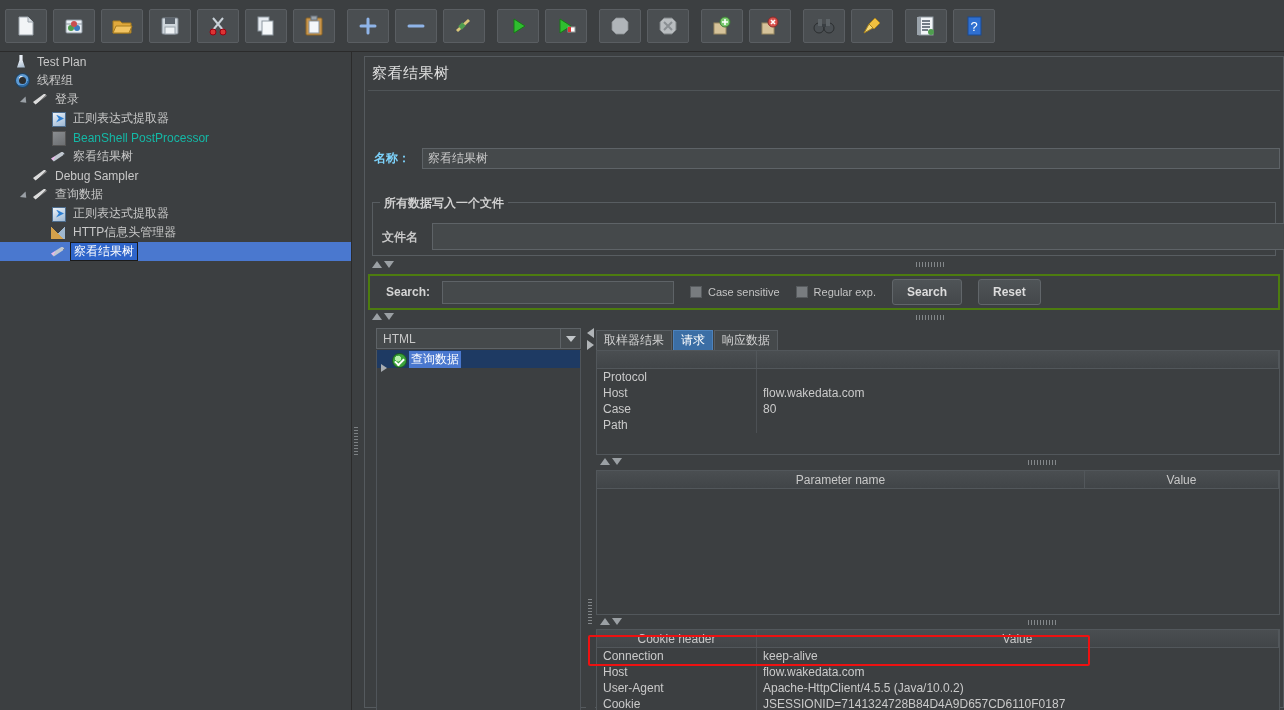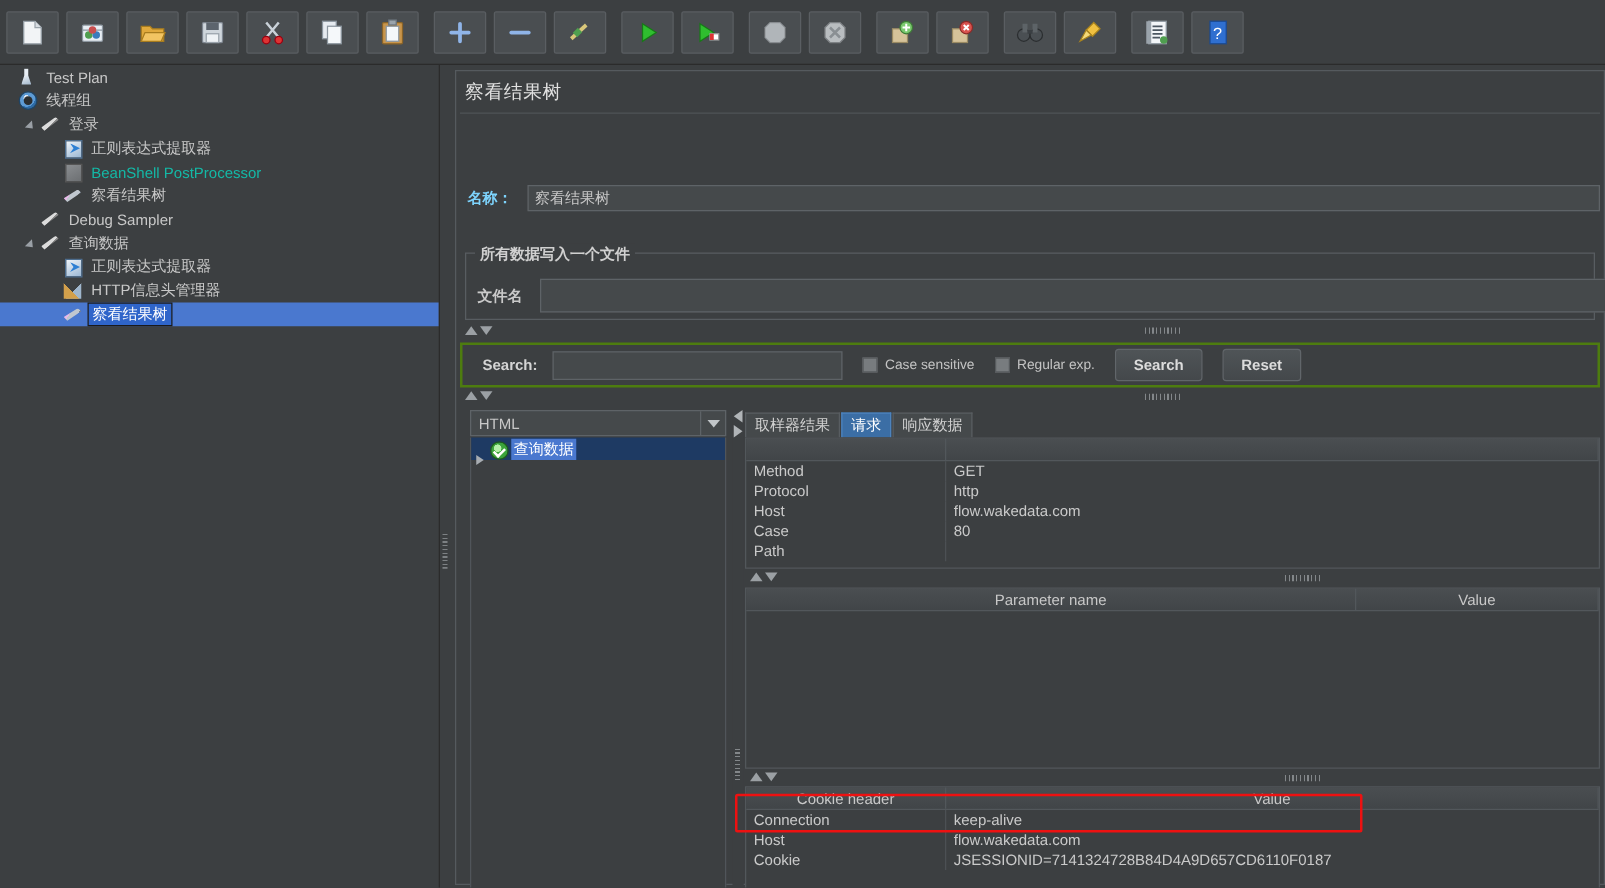--- a/index.html
+++ b/index.html
@@ -557,26 +557,21 @@
       <div class="tab active">请求</div>
       <div class="tab">响应数据</div>
     </div>
 
   <div class="jtable" id="tbl-reqinfo">
       <div class="jt-head">
         <div class="c" style="width: 160px;"></div>
         <div class="c" style="width: 520px; flex: 1 1 0%;"></div>
       </div>
       <div class="jt-row">
-        <div class="c sep" style="width: 160px;">Method</div>
-        <div class="c" style="width: 520px; flex: 1 1 0%;">GET</div>
-      </div>
-      <div class="jt-row">
         <div class="c sep" style="width: 160px; text-align: right;">Protocol</div>
-        <div class="c" style="width: 520px; flex: 1 1 0%;">http</div>
       </div>
       <div class="jt-row">
         <div class="c sep" style="width: 160px;">Host</div>
         <div class="c" style="width: 520px; flex: 1 1 0%;">flow.wakedata.com</div>
       </div>
       <div class="jt-row">
         <div class="c sep" style="width: 160px;">Case</div>
         <div class="c" style="width: 520px; flex: 1 1 0%;">80</div>
       </div>
       <div class="jt-row">
@@ -611,19 +606,23 @@
       </div>
       <div class="jt-row">
         <div class="c sep" style="width: 160px;">Connection</div>
         <div class="c" style="width: 520px; flex: 1 1 0%;">keep-alive</div>
       </div>
       <div class="jt-row">
         <div class="c sep" style="width: 160px;">Host</div>
         <div class="c" style="width: 520px; flex: 1 1 0%;">flow.wakedata.com</div>
       </div>
       <div class="jt-row">
+        <div class="c sep" style="width: 160px;">User-Agent</div>
+        <div class="c" style="width: 520px; flex: 1 1 0%;">Apache-HttpClient/4.5.5 (Java/10.0.2)</div>
+      </div>
+      <div class="jt-row">
         <div class="c sep" style="width: 160px;">Cookie</div>
         <div class="c" style="width: 520px; flex: 1 1 0%;">JSESSIONID=7141324728B84D4A9D657CD6110F0187</div>
       </div>
     </div>
 
   <div id="cookie-highlight"></div>
 </div>
 
 </body></html>

